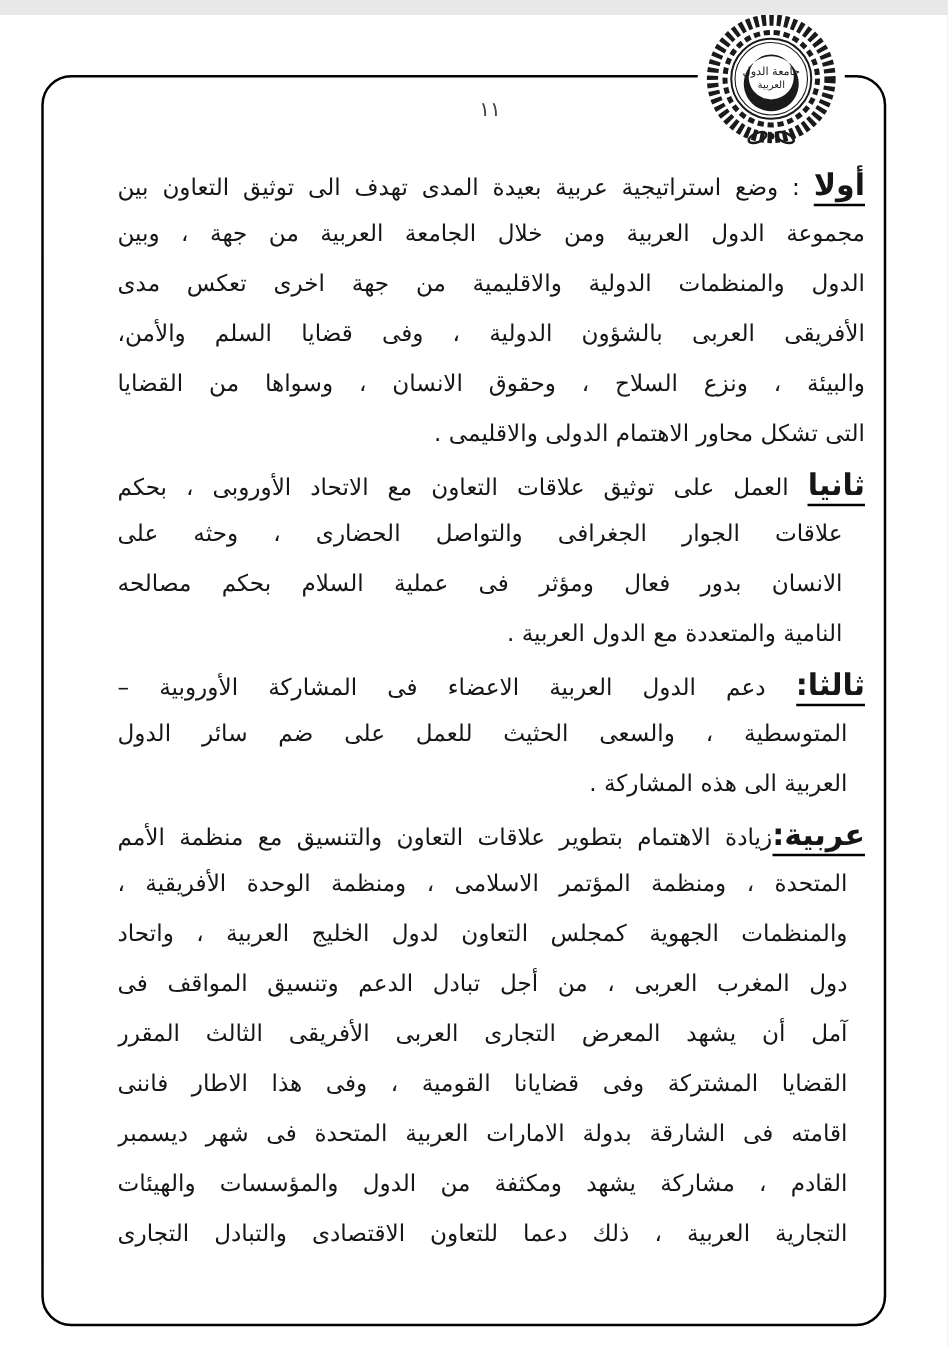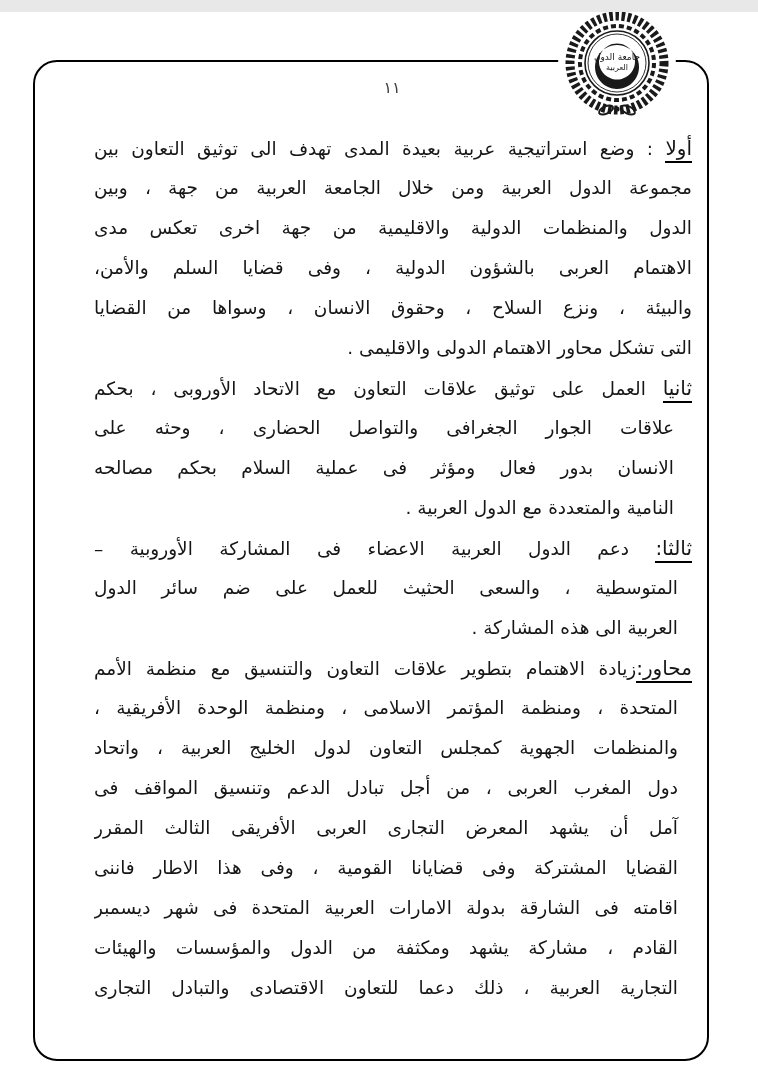--- a/index.html
+++ b/index.html
@@ -46,22 +46,22 @@
     height:40px;
     line-height:40px;
     font-size:18.5px;
     text-align:justify;
     text-align-last:justify;
     overflow:hidden;
     white-space:normal;
   }
   .line.last { text-align-last:start; }
   .label {
-    font-weight:400;
-    font-size:20px;
+    font-weight:700;
+    font-size:24px;
     border-bottom:2.5px solid #000;
     padding-bottom:1px;
   }
 </style>
 </head>
 <body>
 
 <div class="page">
 
   <div class="frame"></div>
@@ -87,37 +87,37 @@
     </svg>
   </div>
 
   <div class="page-number">١١</div>
 
   <div class="content">
       <div class="para">
         <div class="line"><span class="label">أولا</span> : وضع استراتيجية عربية بعيدة المدى تهدف الى توثيق التعاون بين</div>
         <div class="line">مجموعة الدول العربية ومن خلال الجامعة العربية من جهة ، وبين</div>
         <div class="line">الدول والمنظمات الدولية والاقليمية من جهة اخرى تعكس مدى</div>
-        <div class="line">الاهتمام العربى بالشؤون الدولية ، وفى قضايا السلم والأمن،</div>
+        <div class="line">الأفريقى العربى بالشؤون الدولية ، وفى قضايا السلم والأمن،</div>
         <div class="line">والبيئة ، ونزع السلاح ، وحقوق الانسان ، وسواها من القضايا</div>
         <div class="line last">التى تشكل محاور الاهتمام الدولى والاقليمى .</div>
       </div>
       <div class="para">
         <div class="line"><span class="label">ثانيا</span> العمل على توثيق علاقات التعاون مع الاتحاد الأوروبى ، بحكم</div>
         <div class="line" style="padding-right: 18px;">علاقات الجوار الجغرافى والتواصل الحضارى ، وحثه على</div>
         <div class="line" style="padding-right: 18px;">الانسان بدور فعال ومؤثر فى عملية السلام بحكم مصالحه</div>
         <div class="line last" style="padding-right: 18px;">النامية والمتعددة مع الدول العربية .</div>
       </div>
       <div class="para">
         <div class="line"><span class="label">ثالثا:</span> دعم الدول العربية الاعضاء فى المشاركة الأوروبية –</div>
         <div class="line" style="padding-right: 14px;">المتوسطية ، والسعى الحثيث للعمل على ضم سائر الدول</div>
         <div class="line last" style="padding-right: 14px;">العربية الى هذه المشاركة .</div>
       </div>
       <div class="para">
-        <div class="line"><span class="label">محاور:</span>زيادة الاهتمام بتطوير علاقات التعاون والتنسيق مع منظمة الأمم</div>
+        <div class="line"><span class="label">عربية:</span>زيادة الاهتمام بتطوير علاقات التعاون والتنسيق مع منظمة الأمم</div>
         <div class="line" style="padding-right: 14px;">المتحدة ، ومنظمة المؤتمر الاسلامى ، ومنظمة الوحدة الأفريقية ،</div>
         <div class="line" style="padding-right: 14px;">والمنظمات الجهوية كمجلس التعاون لدول الخليج العربية ، واتحاد</div>
         <div class="line" style="padding-right: 14px;">دول المغرب العربى ، من أجل تبادل الدعم وتنسيق المواقف فى</div>
         <div class="line" style="padding-right: 14px;">آمل أن يشهد المعرض التجارى العربى الأفريقى الثالث المقرر</div>
         <div class="line" style="padding-right: 14px;">القضايا المشتركة وفى قضايانا القومية ، وفى هذا الاطار فاننى</div>
         <div class="line" style="padding-right: 14px;">اقامته فى الشارقة بدولة الامارات العربية المتحدة فى شهر ديسمبر</div>
         <div class="line" style="padding-right: 14px;">القادم ، مشاركة يشهد ومكثفة من الدول والمؤسسات والهيئات</div>
         <div class="line" style="padding-right: 14px;">التجارية العربية ، ذلك دعما للتعاون الاقتصادى والتبادل التجارى</div>
       </div>
     </div>

